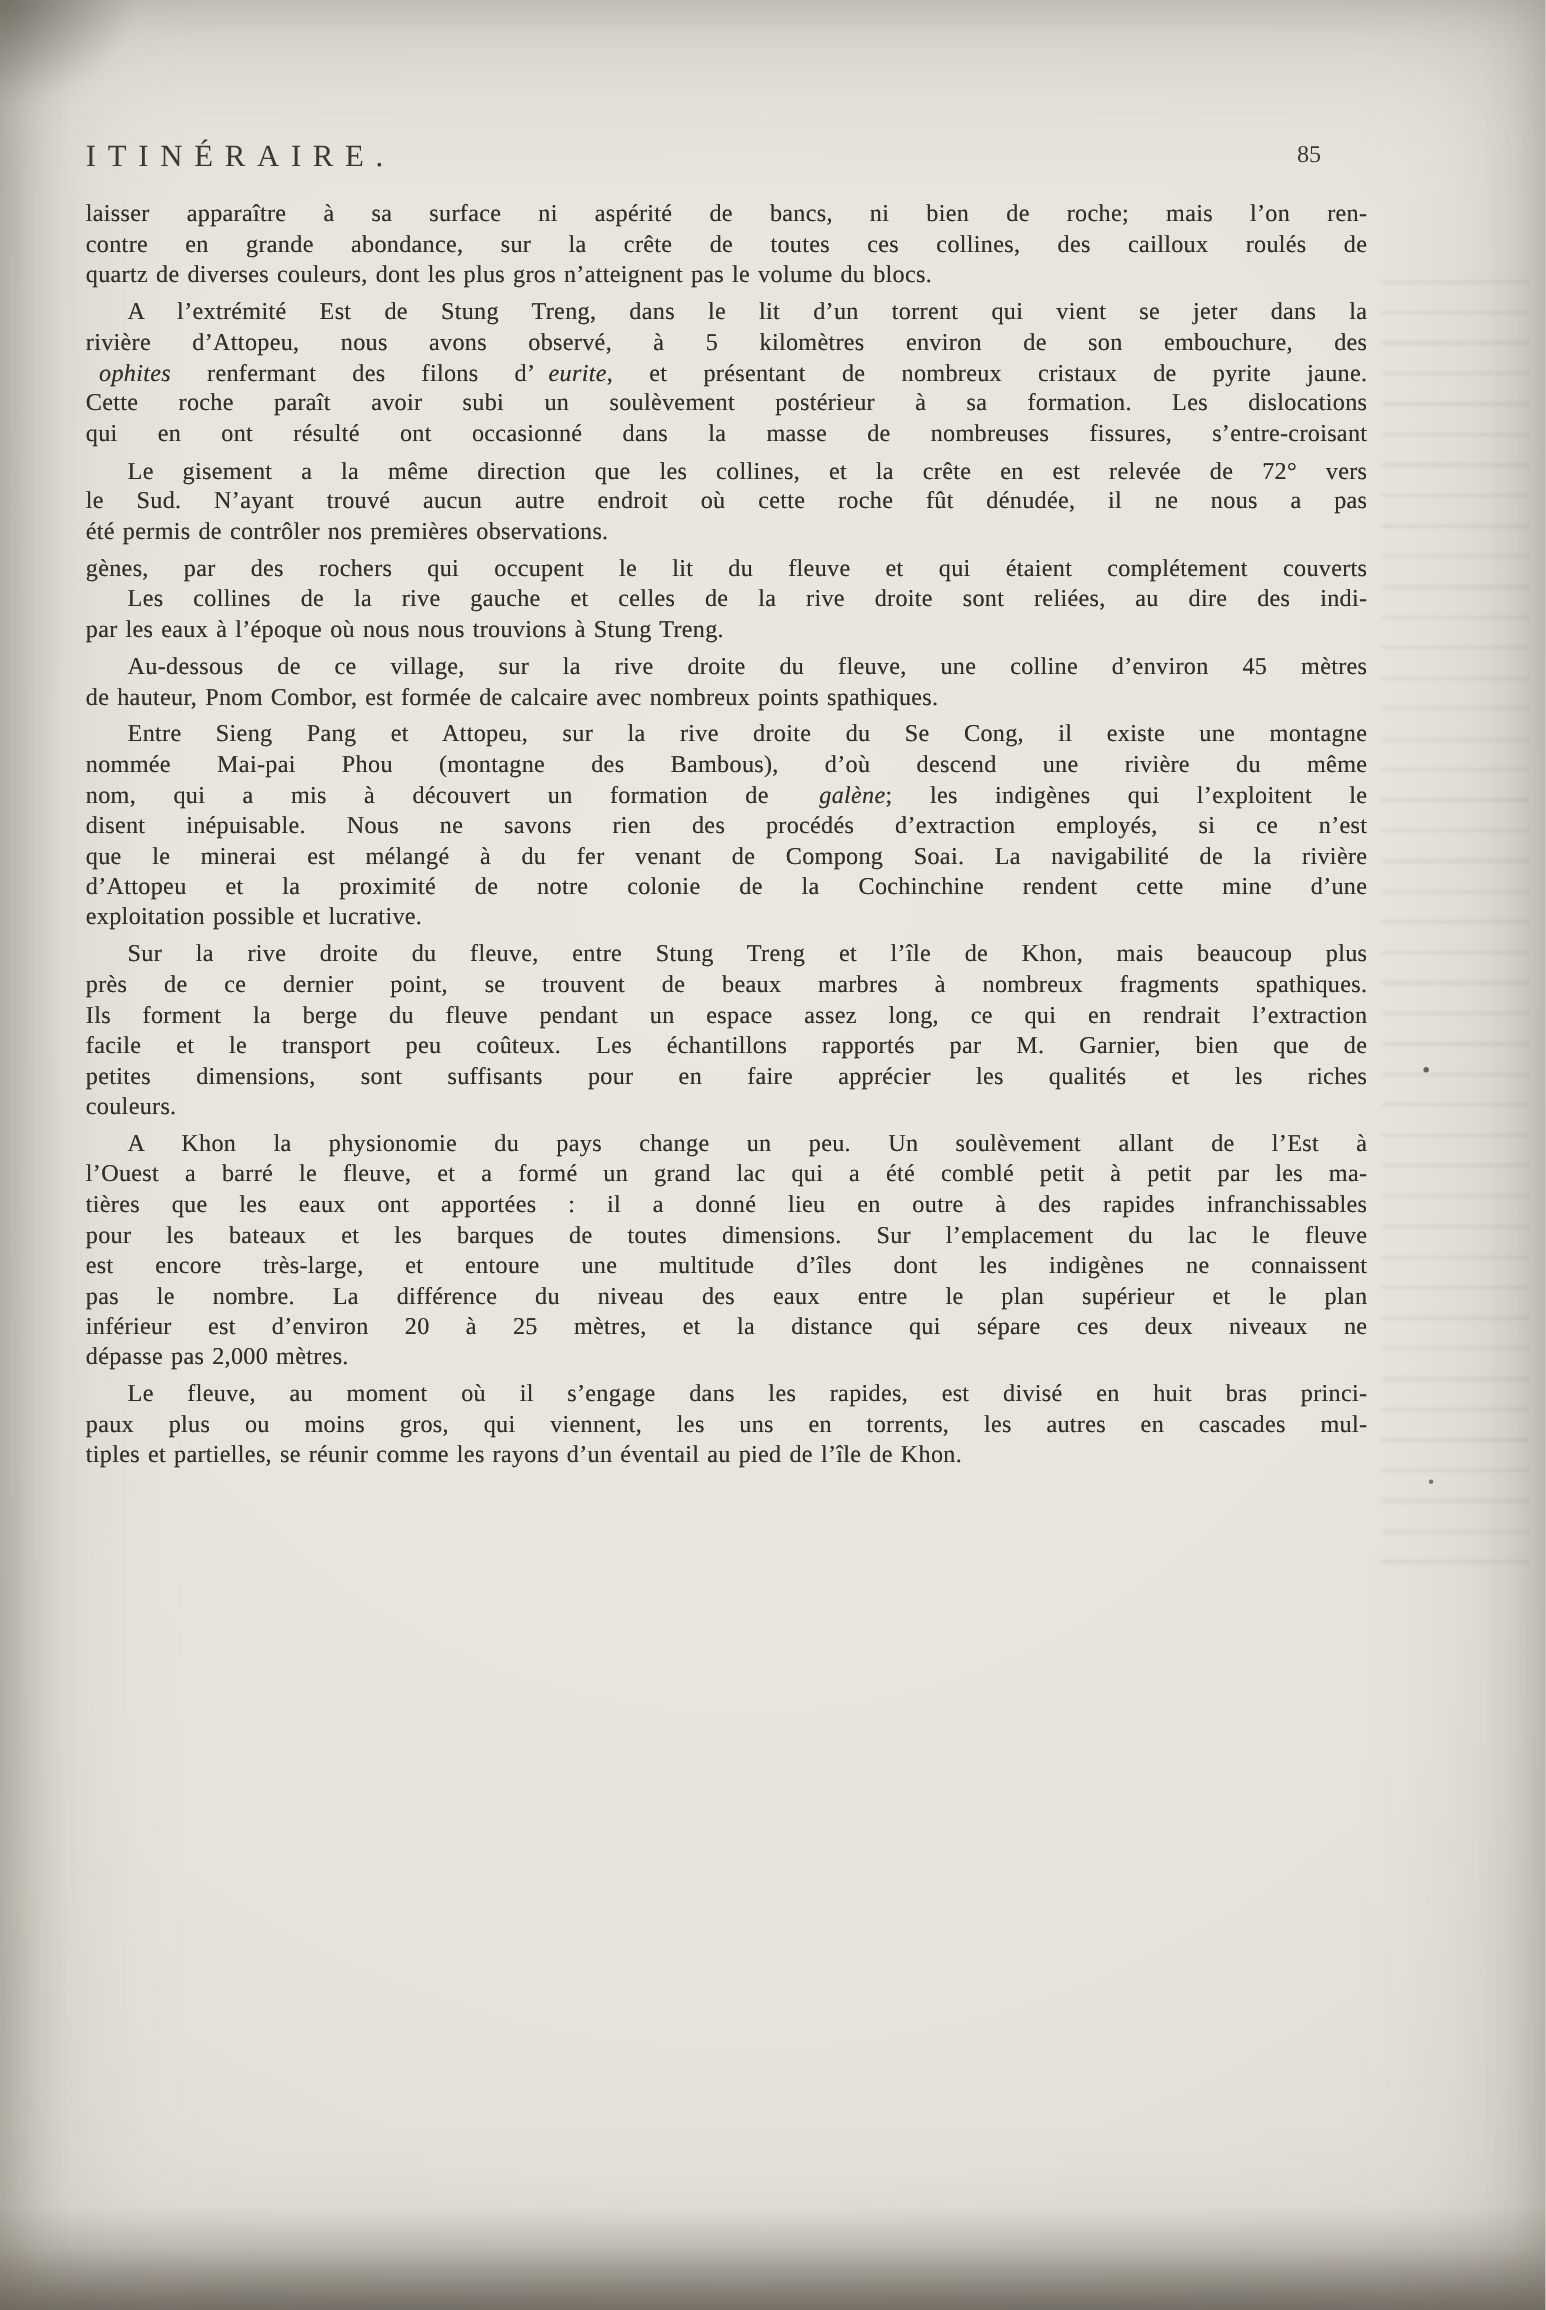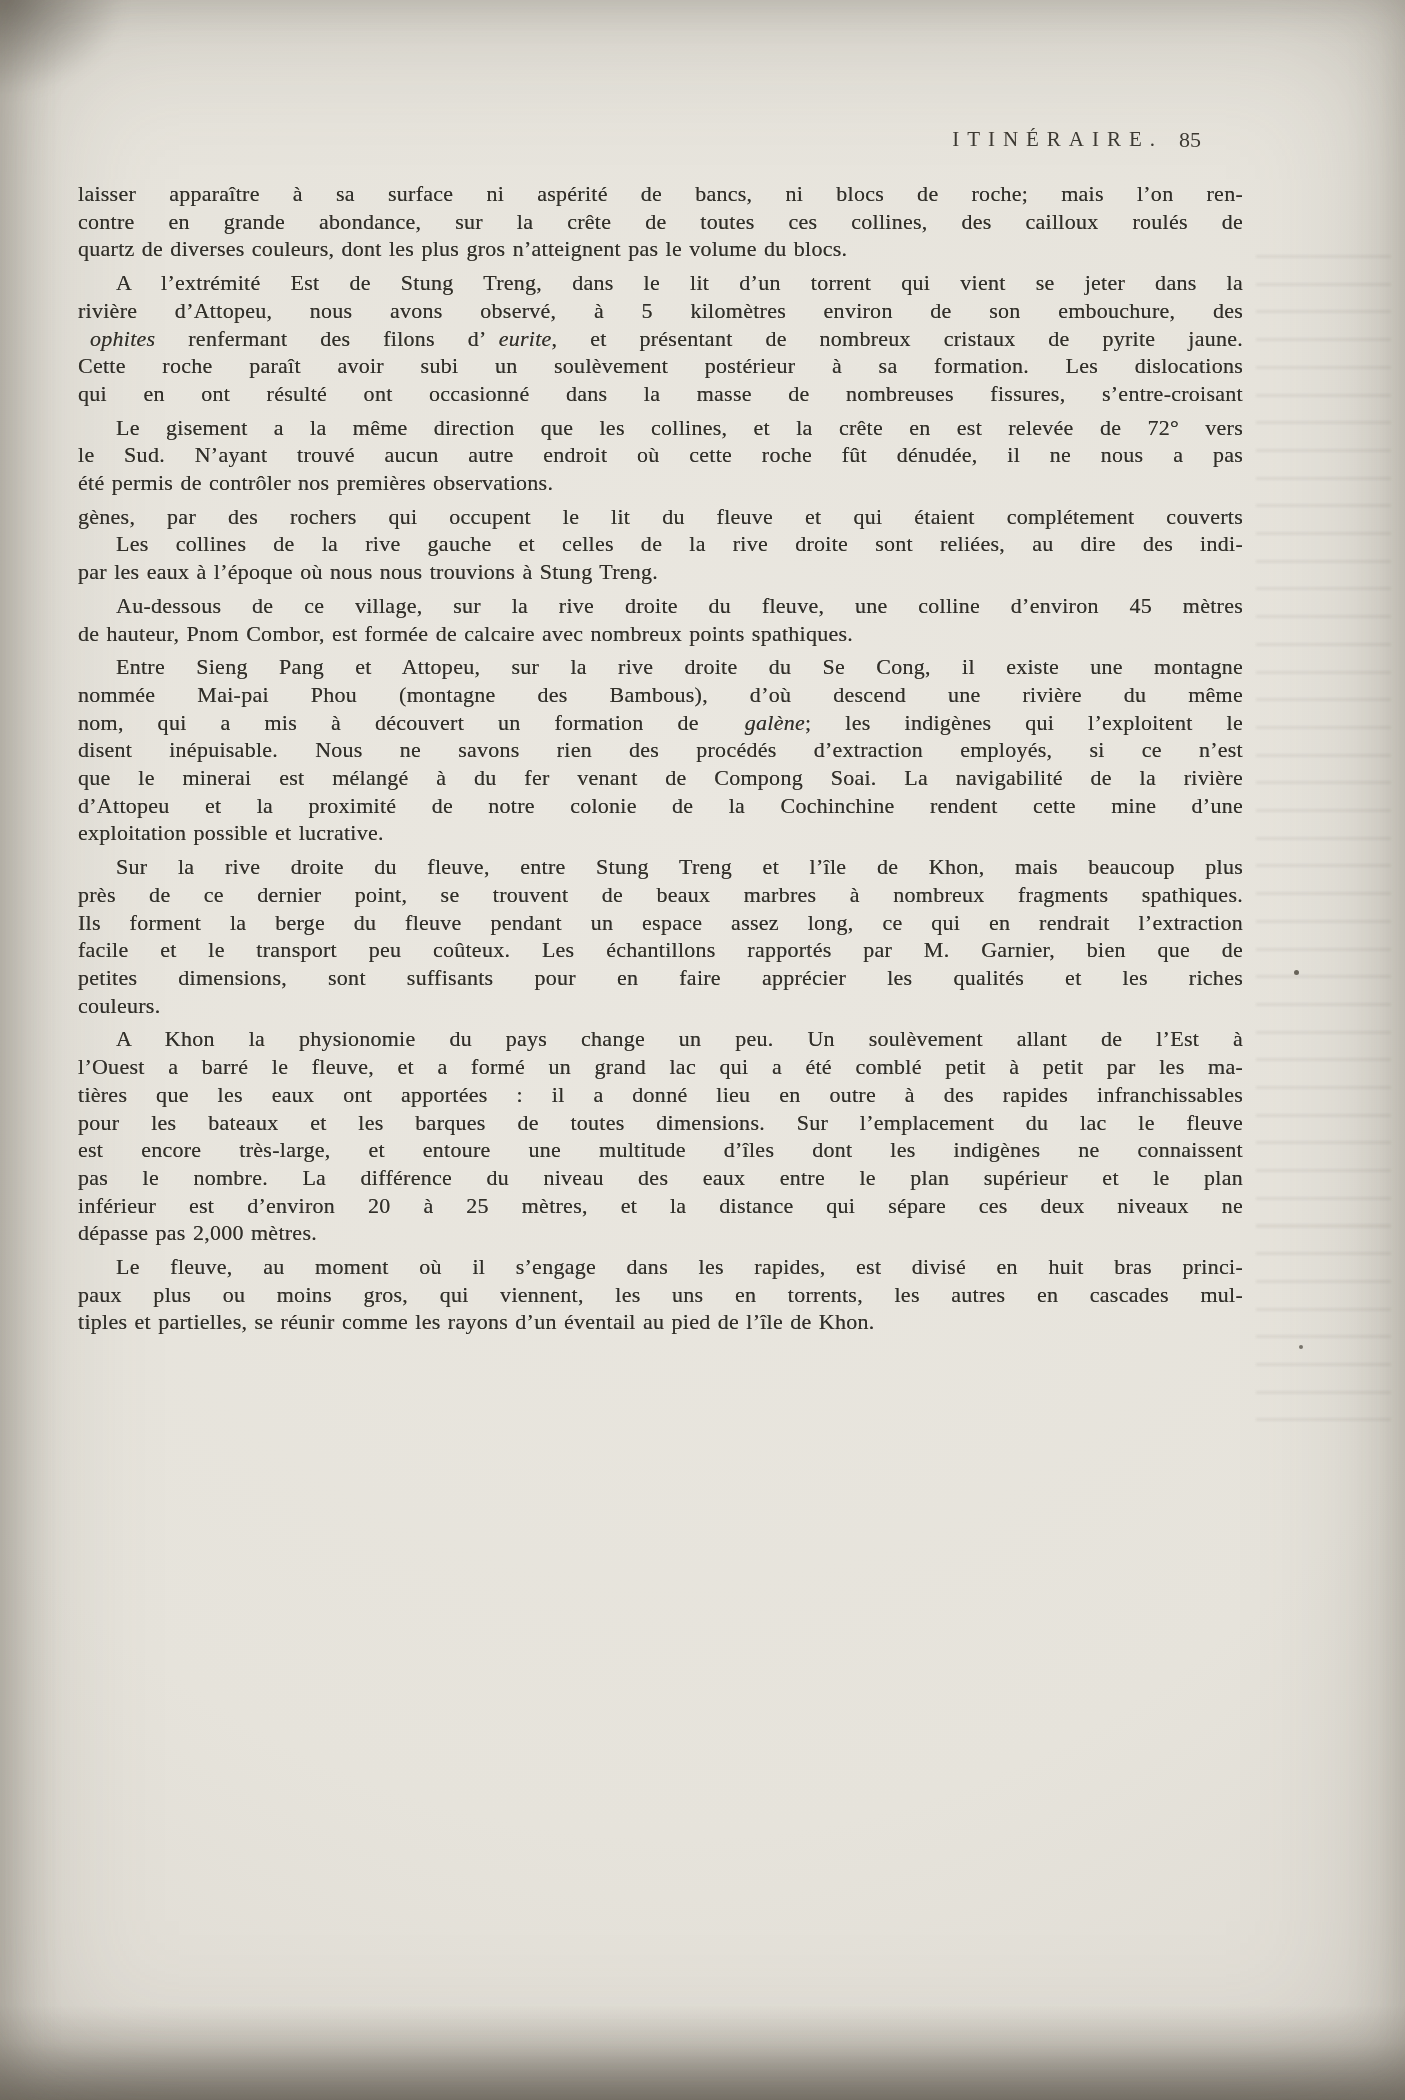--- a/index.html
+++ b/index.html
@@ -75,22 +75,22 @@
     top: 127px;
     left: 78px;
     width: 1165px;
     height: 32px;
     color: #3a3831;
   }
   .running-title {
     position: absolute;
     left: 0;
     right: 80px;
-    text-align: right;
-    font-size: 21px;
+    text-align: left;
+    font-size: 28px;
     letter-spacing: 0.38em;
     color: #3d3a33;
   }
   .page-number {
     position: absolute;
     right: 42px;
     top: 0;
     font-size: 22px;
     color: #3d3a33;
   }
@@ -122,21 +122,21 @@
 
 <div class="scan">
 
   <div class="header-row">
     <div class="running-title">ITINÉRAIRE.</div>
     <div class="page-number">85</div>
   </div>
 
   <div class="text-block">
       <div class="para">
-        <div class="line"><span>laisser apparaître à sa surface ni aspérité de bancs, ni blocs de roche; mais l’on ren-</span></div>
+        <div class="line"><span>laisser apparaître à sa surface ni aspérité de bancs, ni bien de roche; mais l’on ren-</span></div>
         <div class="line"><span>contre en grande abondance, sur la crête de toutes ces collines, des cailloux roulés de</span></div>
         <div class="line last"><span>quartz de diverses couleurs, dont les plus gros n’atteignent pas le volume du blocs.</span></div>
       </div>
       <div class="para">
         <div class="line indent"><span>A l’extrémité Est de Stung Treng, dans le lit d’un torrent qui vient se jeter dans la</span></div>
         <div class="line"><span>rivière d’Attopeu, nous avons observé, à 5 kilomètres environ de son embouchure, des</span></div>
         <div class="line"><span class="it">ophites</span><span> renfermant des filons d’</span><span class="it">eurite</span><span>, et présentant de nombreux cristaux de pyrite jaune.</span></div>
         <div class="line"><span>Cette roche paraît avoir subi un soulèvement postérieur à sa formation. Les dislocations</span></div>
         <div class="line"><span>qui en ont résulté ont occasionné dans la masse de nombreuses fissures, s’entre-croisant</span></div>
       </div>

